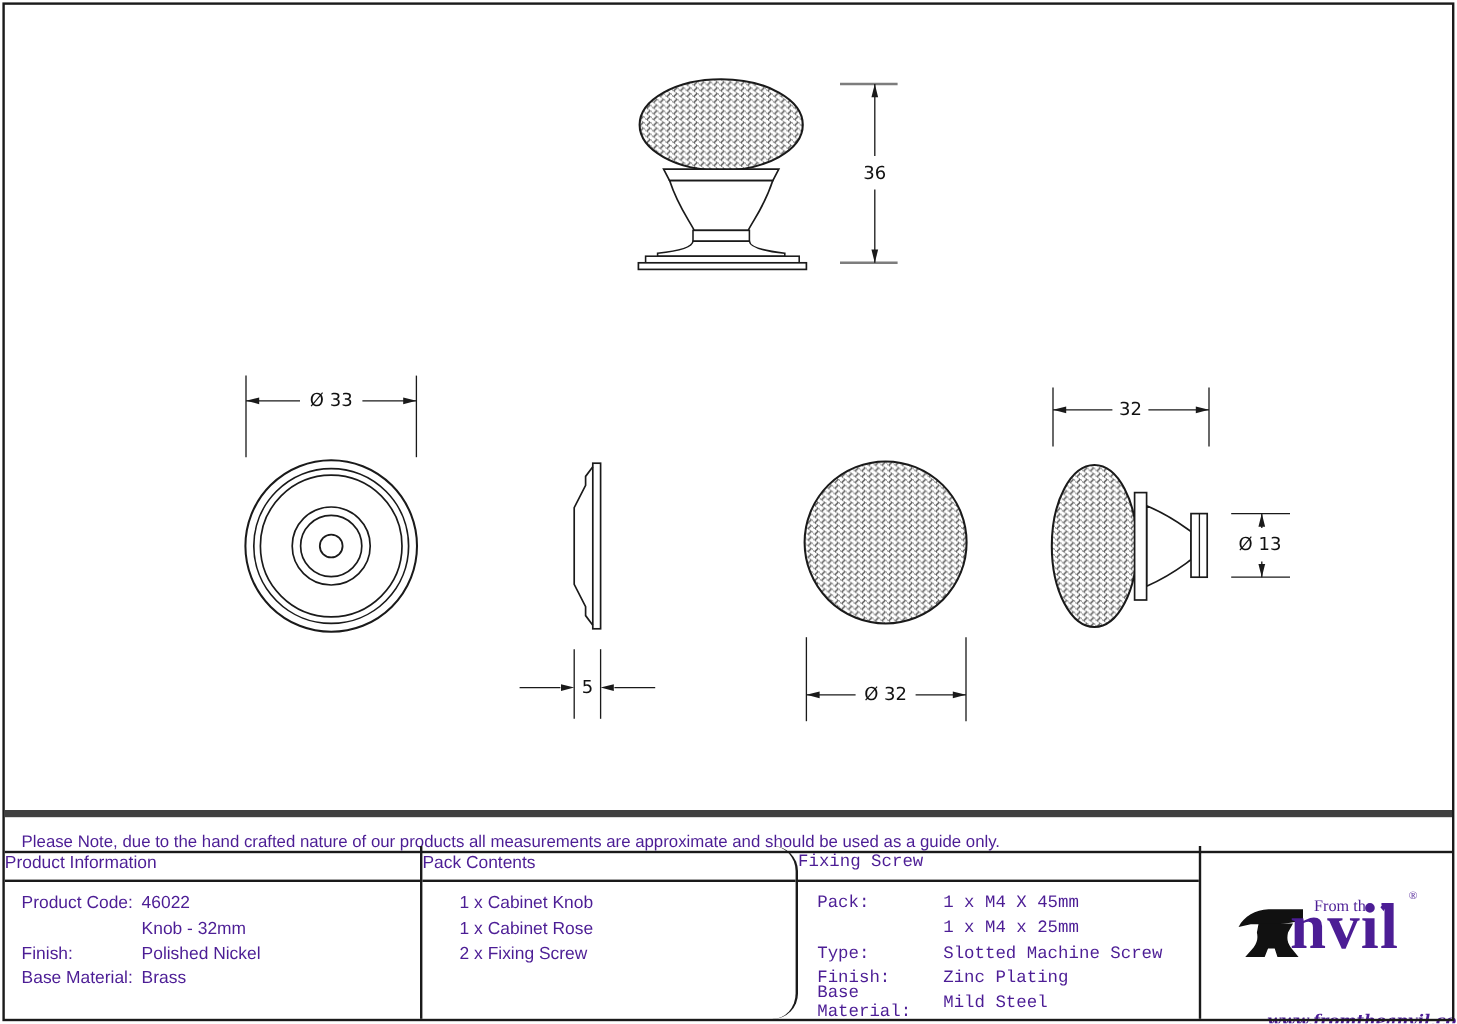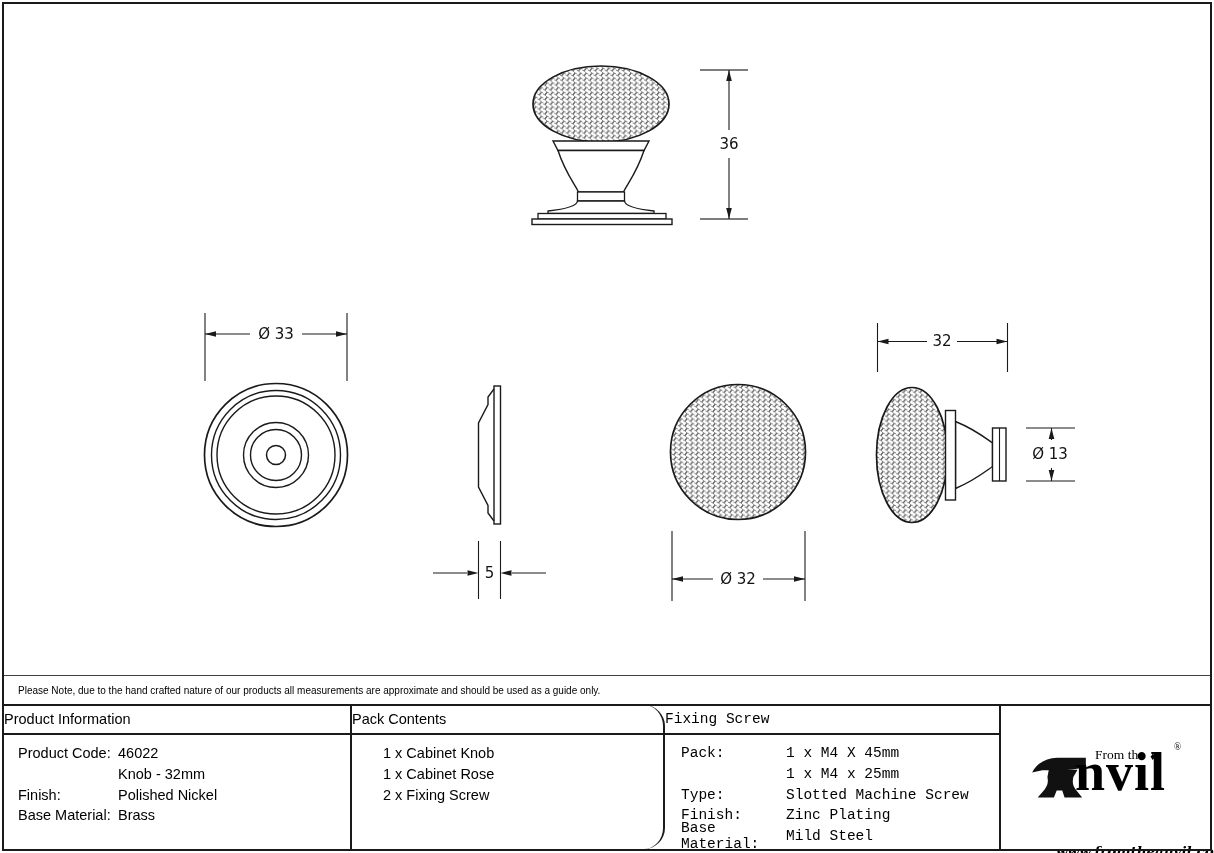--- a/index.html
+++ b/index.html
@@ -1,28 +1,28 @@
 <!DOCTYPE html>
 <html><head>
 <meta charset="utf-8">
 <style>
   html,body{margin:0;padding:0;background:#fff;}
   #sheet{
     position:relative;width:1214px;height:853px;background:#fff;
-    font-family:"Liberation Sans",sans-serif;color:#000000;overflow:hidden;
+    font-family:"Liberation Sans",sans-serif;color:#4c1d95;overflow:hidden;
   }
   #frame{position:absolute;left:2px;top:2px;right:2px;bottom:2px;border:2.5px solid #1a1a1a;pointer-events:none;}
   #drawing{position:absolute;left:0;top:0;}
   svg text{font-family:"DejaVu Sans","Liberation Sans",sans-serif;fill:#111;}
   .dim-text{font-size:15px;}
   
   #note-row{
     position:absolute;left:4px;right:4px;top:675px;height:28px;
-    border-top:1px solid #404040;border-bottom:2px solid #1a1a1a;
-    display:flex;align-items:center;padding-left:14px;font-size:10px;
+    border-top:6px solid #404040;border-bottom:2px solid #1a1a1a;
+    display:flex;align-items:flex-end;padding-left:14px;font-size:14px;
   }
   
   #spec-table{position:absolute;left:4px;right:4px;top:705px;bottom:4px;font-size:14.5px;}
   .col{position:absolute;top:0;bottom:0;}
   #col-product{left:0;width:346px;border-right:2px solid #1a1a1a;}
   #col-pack{left:348px;width:311px;border-right:2px solid #1a1a1a;border-radius:21px;}
   #col-screw{left:661px;width:334px;border-right:2px solid #1a1a1a;font-family:Liberation Mono, monospace;}
   #col-logo{left:997px;right:0;}
   .hdr{height:28px;border-bottom:2px solid #1a1a1a;display:flex;align-items:center;padding-left:0;}
   .cellbody{padding:8px 0 0 14px;}

